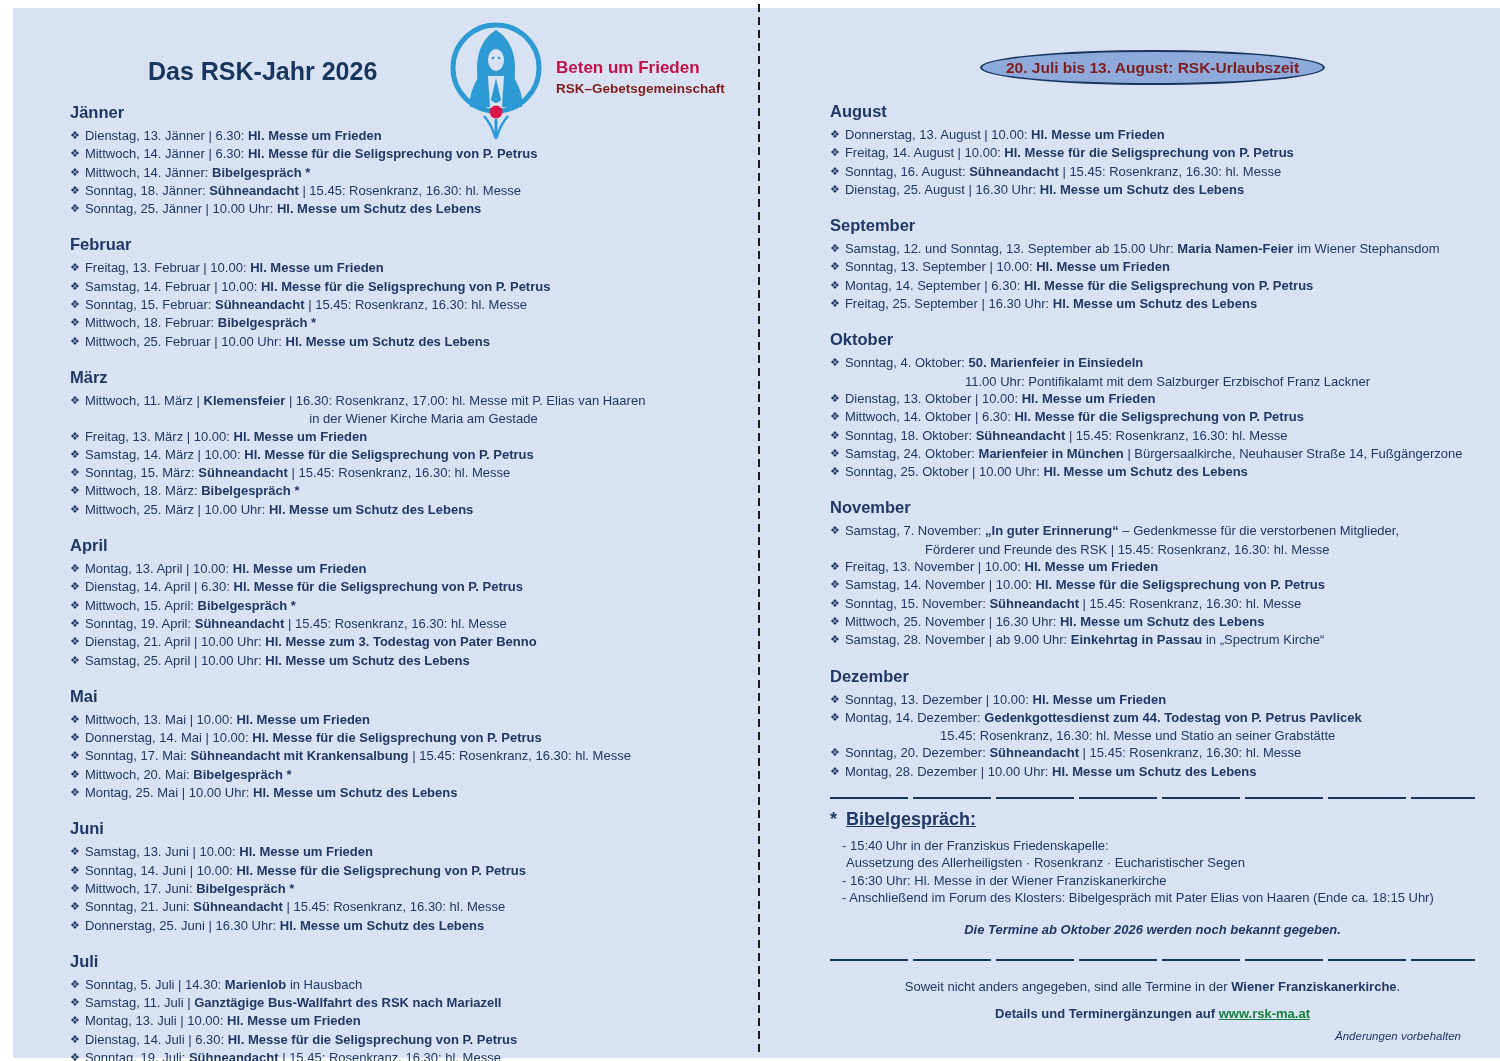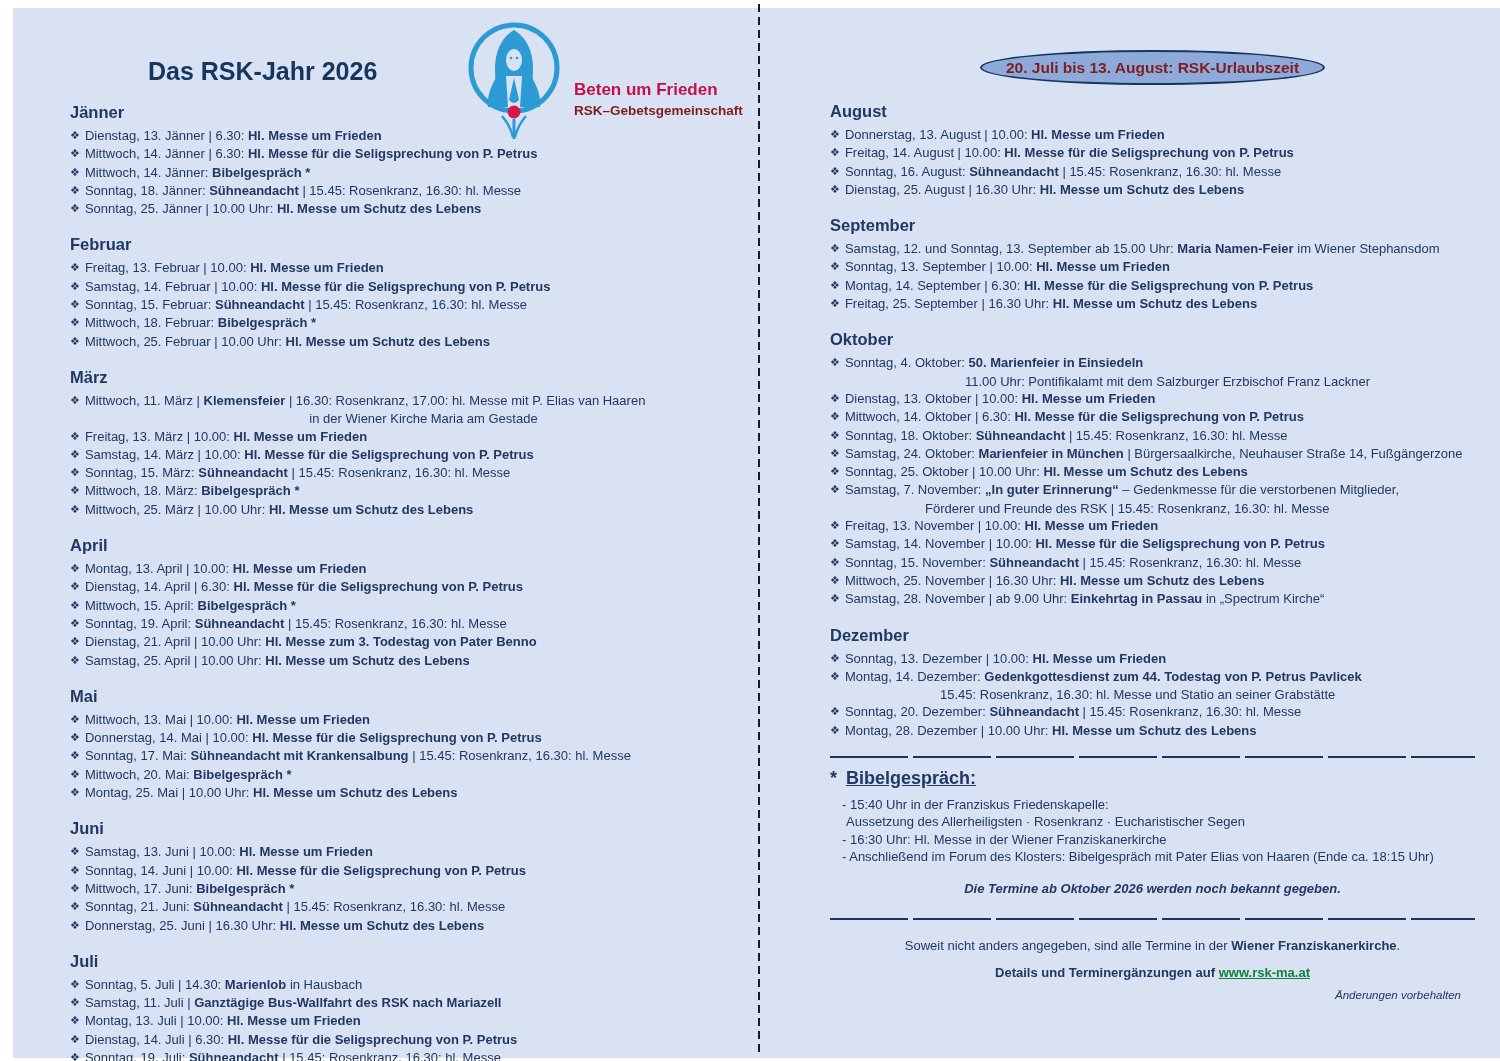--- a/index.html
+++ b/index.html
@@ -11,21 +11,21 @@
   .divider {
     position:absolute; left:750px; top:4px; bottom:4px; width:2px;
     background:repeating-linear-gradient(to bottom,#1b1b1b 0 8px,transparent 8px 13px);
   }
   .col { position:absolute; top:0; }
   .left-col  { left:62px;  width:690px; }
   .right-col { left:822px; width:645px; }
 
   h1.title { margin:57px 0 0 78px; font-size:25px; font-weight:bold; color:#17365d; }
 
-  .logo-wrap { position:absolute; left:458px; top:20px; display:flex; gap:12px;align-items:center; }
+  .logo-wrap { position:absolute; left:440px; top:20px; display:flex; gap:12px; }
   .logo-text { margin-top:38px; }
   .logo-red  { font-weight:bold; font-size:17px; }
   .logo-blue { font-weight:bold; font-size:13.5px; margin-top:3px; }
 
   .month-name { font-size:16.5px; font-weight:bold; margin:17px 0 5px; }
   .event { font-size:13px; line-height:17.3px; white-space:nowrap; }
   .bullet { font-size:11px; margin-right:5px; position:relative; top:-1px; }
   .b { font-weight:bold; }
 
   .badge {
@@ -165,20 +165,21 @@
           <h2 class="month-name">Oktober</h2>
           <div class="event"><span class="bullet">❖</span><span>Sonntag, 4. Oktober: </span><span class="b">50. Marienfeier in Einsiedeln</span></div>
           <div class="event" style="padding-left: 135px;"><span>11.00 Uhr: Pontifikalamt mit dem Salzburger Erzbischof Franz Lackner</span></div>
           <div class="event"><span class="bullet">❖</span><span>Dienstag, 13. Oktober | 10.00: </span><span class="b">Hl. Messe um Frieden</span></div>
           <div class="event"><span class="bullet">❖</span><span>Mittwoch, 14. Oktober | 6.30: </span><span class="b">Hl. Messe für die Seligsprechung von P. Petrus</span></div>
           <div class="event"><span class="bullet">❖</span><span>Sonntag, 18. Oktober: </span><span class="b">Sühneandacht</span><span> | 15.45: Rosenkranz, 16.30: hl. Messe</span></div>
           <div class="event"><span class="bullet">❖</span><span>Samstag, 24. Oktober: </span><span class="b">Marienfeier in München</span><span> | Bürgersaalkirche, Neuhauser Straße 14, Fußgängerzone</span></div>
           <div class="event"><span class="bullet">❖</span><span>Sonntag, 25. Oktober | 10.00 Uhr: </span><span class="b">Hl. Messe um Schutz des Lebens</span></div>
         </section>
         <section class="month">
+          <h2 class="month-name">November</h2>
           <div class="event"><span class="bullet">❖</span><span>Samstag, 7. November: </span><span class="b">„In guter Erinnerung“</span><span> – Gedenkmesse für die verstorbenen Mitglieder,</span></div>
           <div class="event" style="padding-left: 95px;"><span>Förderer und Freunde des RSK | 15.45: Rosenkranz, 16.30: hl. Messe</span></div>
           <div class="event"><span class="bullet">❖</span><span>Freitag, 13. November | 10.00: </span><span class="b">Hl. Messe um Frieden</span></div>
           <div class="event"><span class="bullet">❖</span><span>Samstag, 14. November | 10.00: </span><span class="b">Hl. Messe für die Seligsprechung von P. Petrus</span></div>
           <div class="event"><span class="bullet">❖</span><span>Sonntag, 15. November: </span><span class="b">Sühneandacht</span><span> | 15.45: Rosenkranz, 16.30: hl. Messe</span></div>
           <div class="event"><span class="bullet">❖</span><span>Mittwoch, 25. November | 16.30 Uhr: </span><span class="b">Hl. Messe um Schutz des Lebens</span></div>
           <div class="event"><span class="bullet">❖</span><span>Samstag, 28. November | ab 9.00 Uhr: </span><span class="b">Einkehrtag in Passau</span><span> in „Spectrum Kirche“</span></div>
         </section>
         <section class="month">
           <h2 class="month-name">Dezember</h2>

